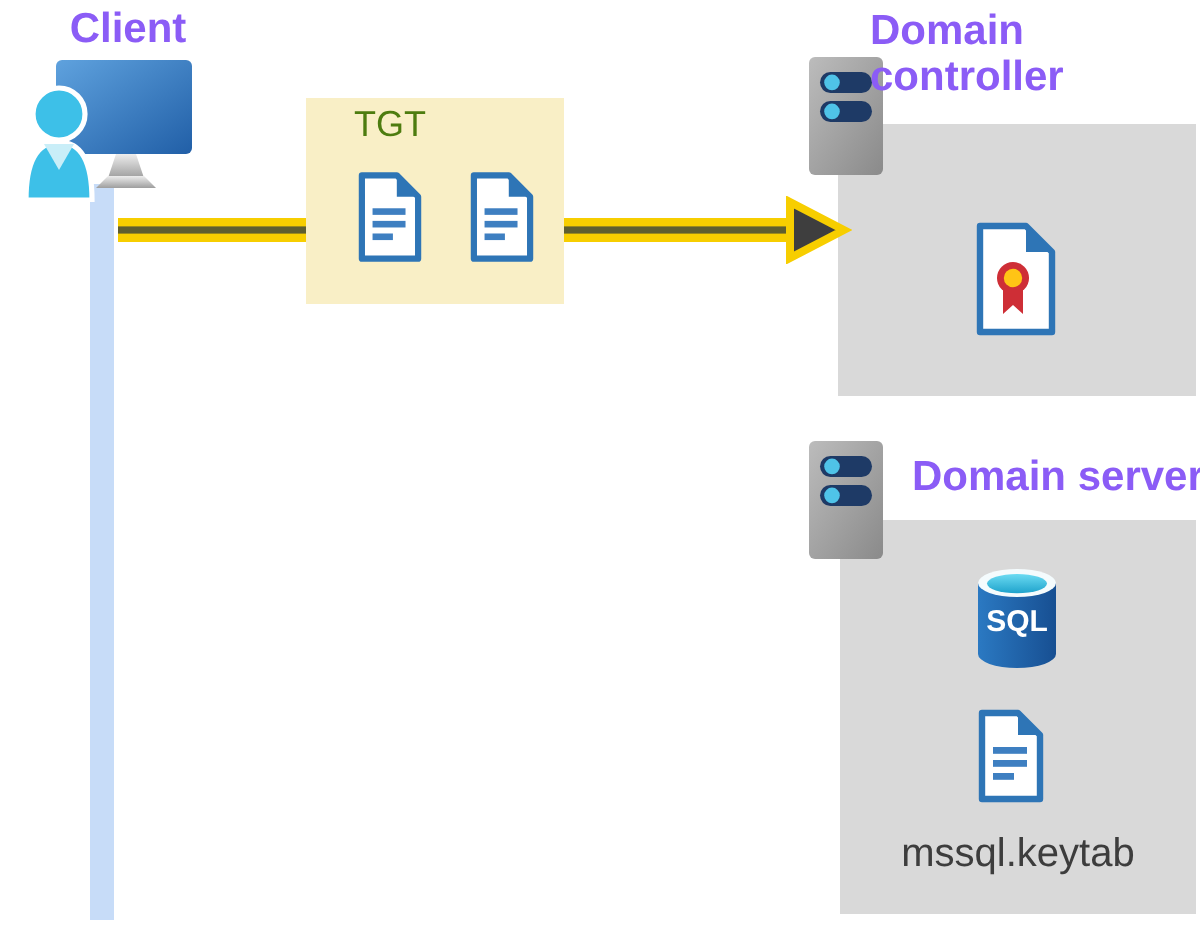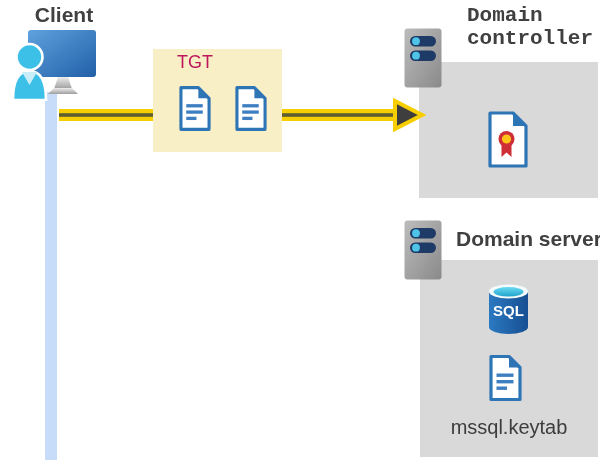--- a/index.html
+++ b/index.html
@@ -1,22 +1,22 @@
 <!DOCTYPE html>
 <html><head>
 <meta charset="utf-8">
 <style>
   html,body{margin:0;padding:0;background:#fff;}
   .stage{
     position:relative;width:600px;height:468px;background:#ffffff;overflow:hidden;
     font-family:"Liberation Sans",sans-serif;
   }
   .abs{position:absolute;}
-  .heading{font-weight:bold;font-size:21px;line-height:23px;color:#404040;}
-  .ticket-label{font-size:18px;color:#be185d;text-align:center;}
+  .heading{font-weight:bold;font-size:21px;line-height:23px;color:#8b5cf6;}
+  .ticket-label{font-size:18px;color:#4d7c0f;text-align:center;}
   .panel{background:#d9d9d9;}
   .lifeline{background:#c7dcf8;}
   .ticket-box{background:#f9efc6;}
   .keytab{font-size:20px;color:#3d3d3d;text-align:center;}
   svg{display:block;}
 </style>
 </head>
 <body>
 
 <div class="stage">
@@ -77,21 +77,21 @@
         <stop offset="0" stop-color="#bcbcbc"></stop>
           <stop offset="1" stop-color="#8a8a8a"></stop>
       </linearGradient>
     </defs>
     <rect x="0.5" y="0.5" width="37" height="59" rx="3" fill="url(#gsrv1)"></rect>
     <rect x="6" y="8" width="26" height="10.5" rx="5.2" fill="#1e3a66"></rect>
     <circle cx="12" cy="13.2" r="3.9" fill="#4fc3e8"></circle>
     <rect x="6" y="22.5" width="26" height="10.5" rx="5.2" fill="#1e3a66"></rect>
     <circle cx="12" cy="27.7" r="3.9" fill="#4fc3e8"></circle>
   </svg>
-  <div class="abs heading" style="left:467px;top:4px;width:125px;font-family:Liberation Mono, monospace;">Domain controller</div>
+  <div class="abs heading" style="left:435px;top:4px;width:125px;">Domain controller</div>
 
   <svg class="abs" style="left:488px;top:111px;" width="40" height="57" viewBox="0 0 40 57">
     <path d="M2,2 H25 L38,15 V55 H2 Z" fill="#ffffff" stroke="#2e75b6" stroke-width="3.2" stroke-linejoin="round"></path>
     <path d="M25,2 V15 H38 Z" fill="#2e75b6"></path>
     <circle cx="18.5" cy="28" r="8" fill="#ce2e36"></circle>
     <circle cx="18.5" cy="28" r="4.6" fill="#ffc415"></circle>
     <path d="M13.5,34 V46 L18.5,41.5 L23.5,46 V34 Z" fill="#ce2e36"></path>
   </svg>
 
   <svg class="abs" style="left:404px;top:220px;" width="38" height="60" viewBox="0 0 38 60">

